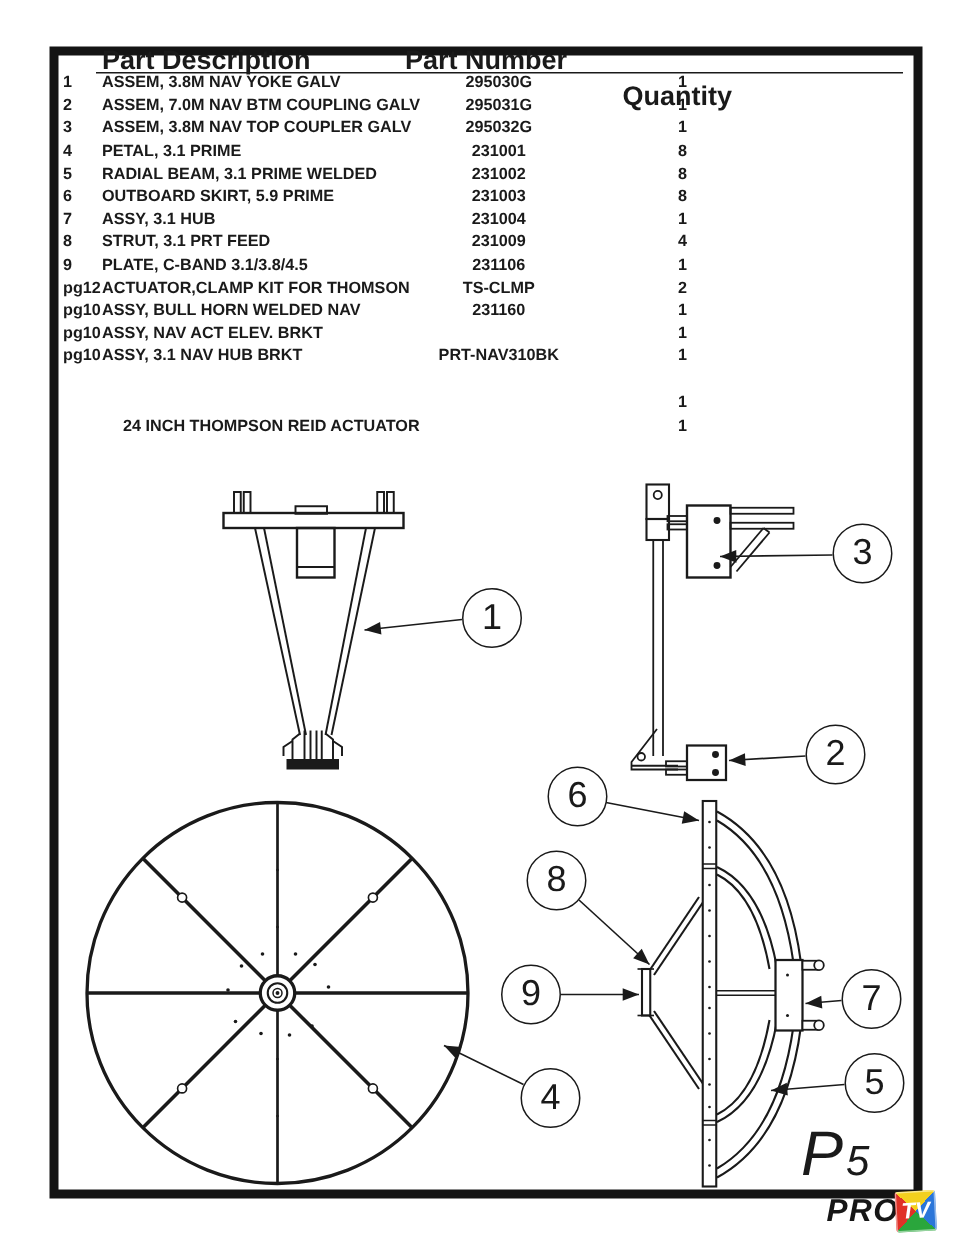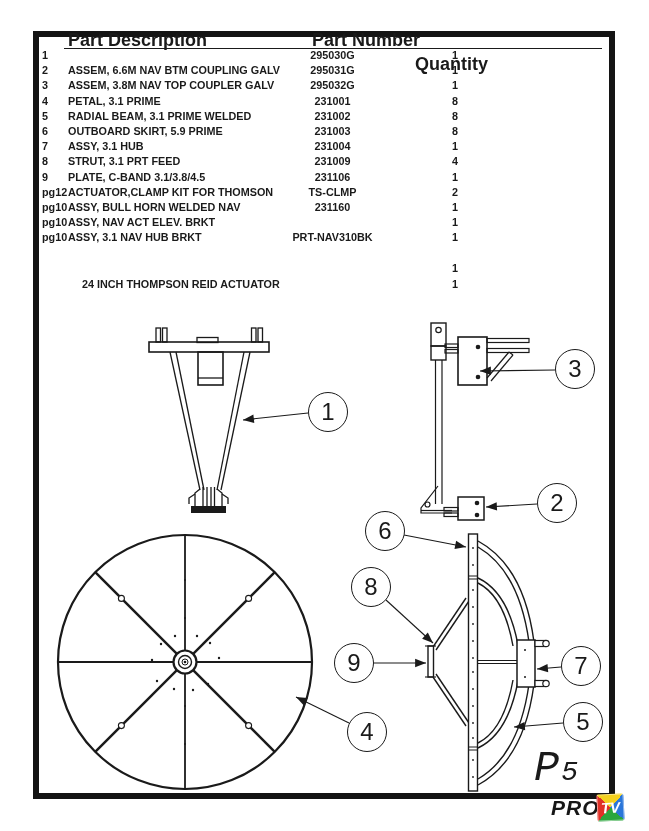--- a/index.html
+++ b/index.html
@@ -8,21 +8,21 @@
     font-family:"Liberation Sans",sans-serif;color:#1a1a1a;overflow:hidden;
   }
   .frame{
     position:absolute;left:33px;top:31px;width:570px;height:756px;
     border:6.5px solid #141414;background:transparent;
   }
   
   .parts-table{position:absolute;left:40px;top:33px;width:566px;font-weight:700;}
   .thead{position:relative;height:15px;font-size:18px;line-height:14px;}
   .th-desc{position:absolute;left:28px;}
-  .th-part{position:absolute;left:246px;width:160px;text-align:center;}
+  .th-part{position:absolute;left:230px;width:160px;text-align:left;}
   .th-qty{position:absolute;left:369px;width:85px;text-align:center;margin-top:24px;}
   .head-rule{position:absolute;left:24px;right:4px;top:14.6px;height:1.4px;background:#1a1a1a;}
   .trow{position:relative;height:15.2px;font-size:10.8px;line-height:15.2px;white-space:nowrap;}
   .c-num{position:absolute;left:2px;}
   .c-desc{position:absolute;left:28px;}
   .c-part{position:absolute;left:215px;width:155px;text-align:center;}
   .c-qty{position:absolute;left:375px;width:80px;text-align:center;}
   .tspacer{height:16px;}
   .xrow .c-desc{left:42px;}
   
@@ -31,21 +31,21 @@
   #art .w{fill:#ffffff;}
   
   .callout{
     position:absolute;width:40px;height:40px;box-sizing:border-box;border:1.6px solid #1a1a1a;
     border-radius:50%;background:#fff;display:flex;align-items:center;justify-content:center;
     font-size:24px;font-weight:400;
   }
   
   .pagemark{
     position:absolute;left:534px;top:748px;width:75px;text-align:left;
-    font-family:Liberation Mono, monospace;font-style:italic;font-size:28px;line-height:42px;
+    font-family:Liberation Sans, sans-serif;font-style:italic;font-size:28px;line-height:42px;
     letter-spacing:2px;
   }
   .pagemark::first-letter{font-size:42px;}
   .wm-pro{
     position:absolute;left:551px;top:796px;font-size:21px;font-weight:800;
     letter-spacing:1px;color:#161616;font-style:italic;
   }
   .wm-tv{
     position:absolute;left:597px;top:794px;width:27px;height:27px;border-radius:2px;
     background:conic-gradient(from 45deg,
@@ -212,26 +212,27 @@
 <div class="parts-table">
   <div class="thead">
     <span class="th-desc">Part Description</span>
     <span class="th-part">Part Number</span>
     <span class="th-qty">Quantity</span>
     <span class="head-rule"></span>
   </div>
 
   <div class="trow">
     <span class="c-num">1</span>
+    <span class="c-desc">ASSEM, 3.8M NAV YOKE GALV</span>
     <span class="c-part">295030G</span>
     <span class="c-qty">1</span>
   </div>
   <div class="trow">
     <span class="c-num">2</span>
-    <span class="c-desc">ASSEM, 6.6M NAV BTM COUPLING GALV</span>
+    <span class="c-desc">ASSEM, 7.0M NAV BTM COUPLING GALV</span>
     <span class="c-part">295031G</span>
     <span class="c-qty">1</span>
   </div>
   <div class="trow">
     <span class="c-num">3</span>
     <span class="c-desc">ASSEM, 3.8M NAV TOP COUPLER GALV</span>
     <span class="c-part">295032G</span>
     <span class="c-qty">1</span>
   </div>
   <div class="trow">

